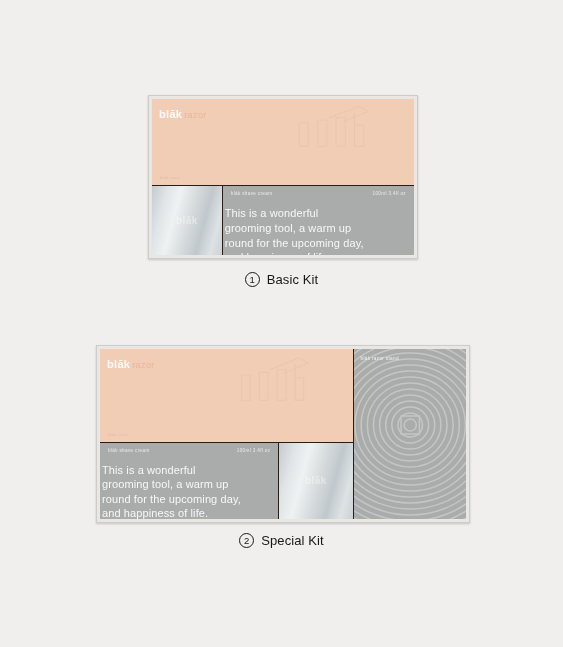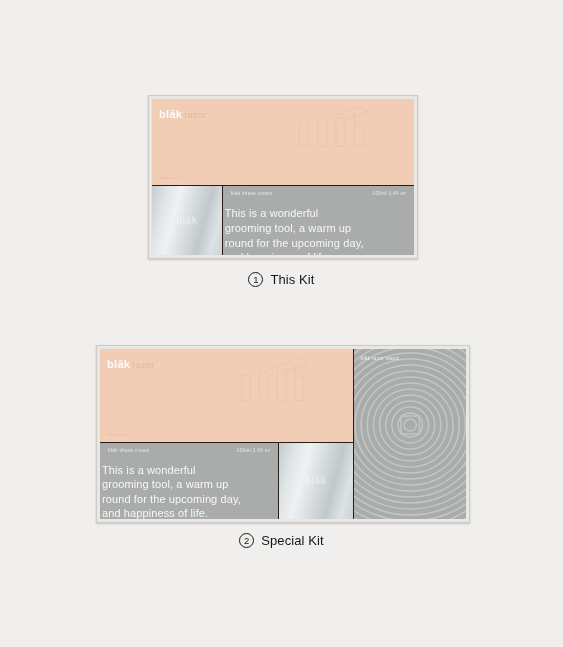--- a/index.html
+++ b/index.html
@@ -250,21 +250,21 @@
 round for the upcoming day,
 and happiness of life.</div>
         </div>
       </div>
 
     </div>
   </div>
 
   <div class="caption" id="caption-basic">
     <span class="num">1</span>
-    <span class="cap-label">This Kit</span>
+    <span class="cap-label">Basic Kit</span>
   </div>
 
   <div class="figure" id="figure-special">
     <div class="box-outer"></div>
     <div class="box-inner">
 
       <div class="col-left">
         <div class="panel-razor">
           <div class="logo">
             <span class="logo-mark">blāk</span><span class="logo-sub">razor</span>

